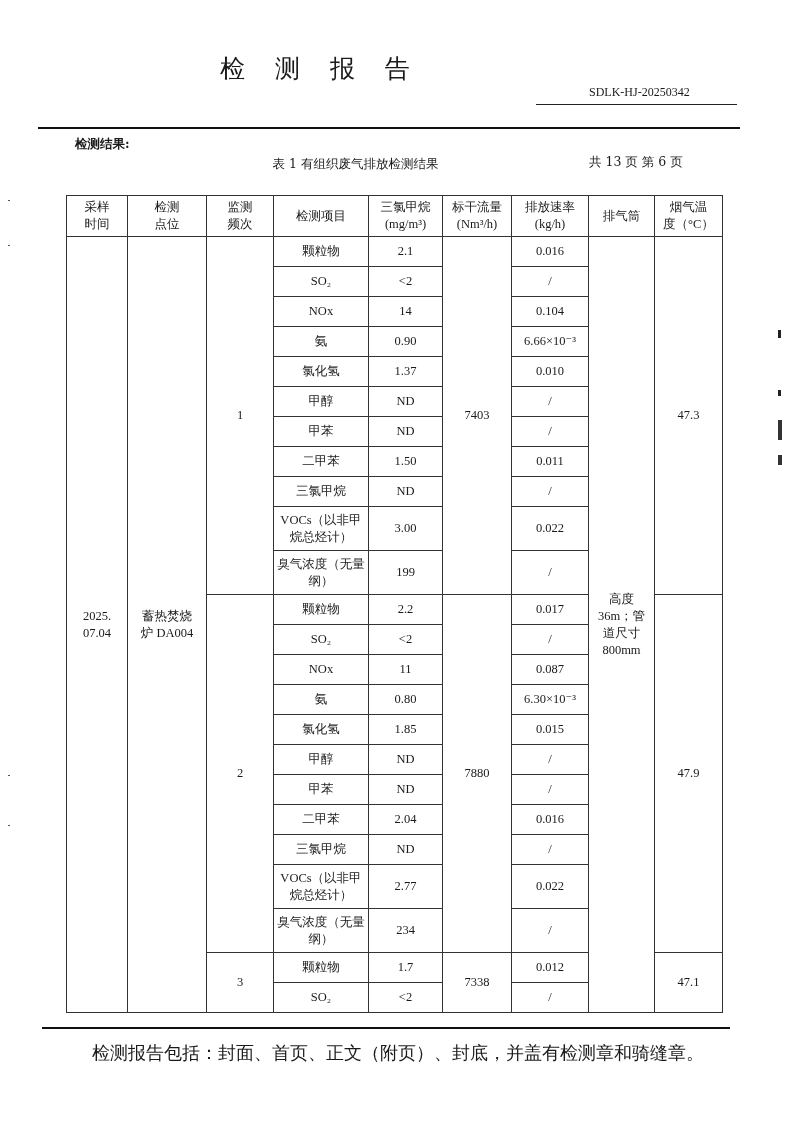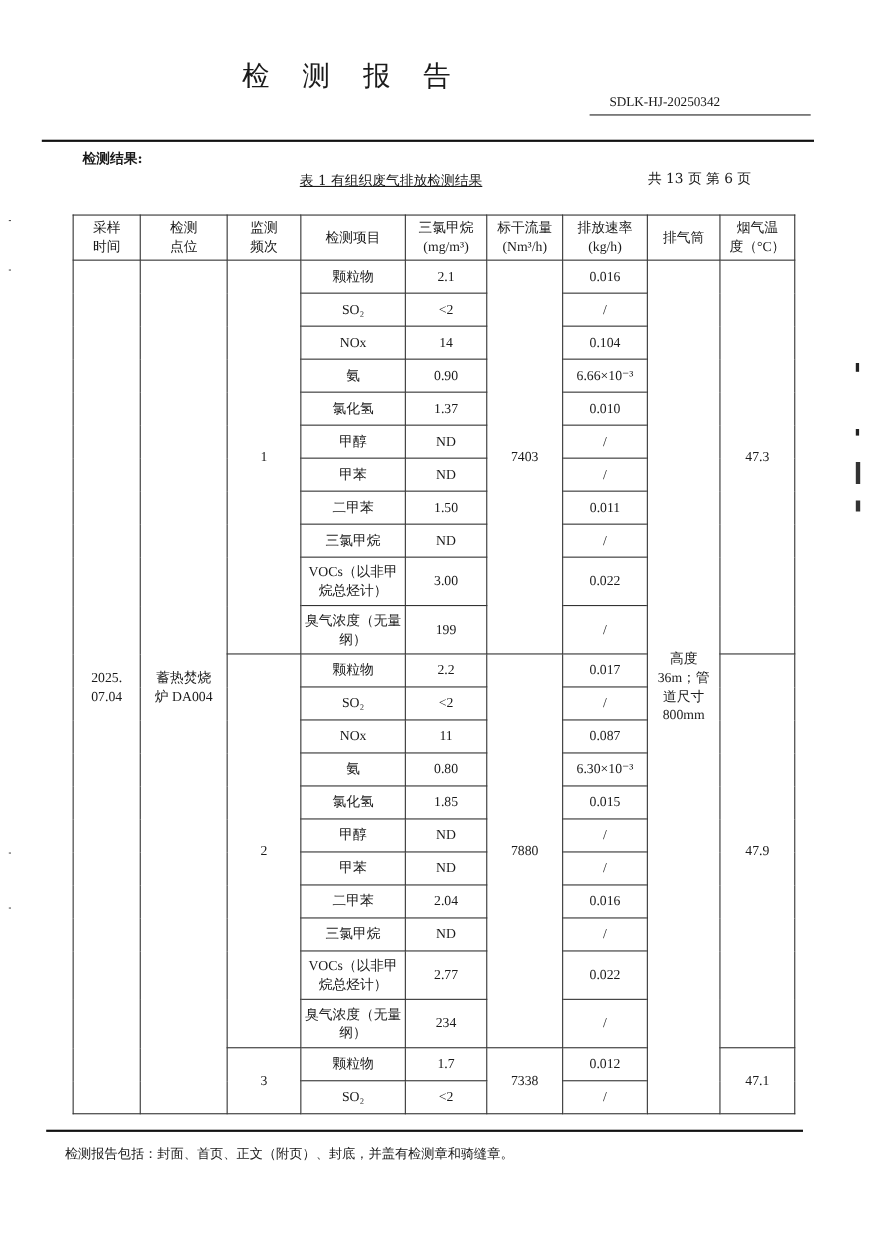--- a/index.html
+++ b/index.html
@@ -1,34 +1,34 @@
 <!DOCTYPE html>
 <html><head>
 <meta charset="utf-8">
 <style>
   html, body { margin: 0; padding: 0; background: #ffffff; }
   body { width: 795px; height: 1123px; position: relative; overflow: hidden;
          font-family: "DejaVu Serif", "Liberation Serif", serif; color: #1a1a1a; }
   .title { position: absolute; left: 196px; top: 52px; font-size: 25px; letter-spacing: 11px; font-weight: normal; margin-left: 24px; }
-  .report-no { position: absolute; left: 554px; top: 85px; font-size: 12px; font-family: "Liberation Serif", serif; }
+  .report-no { position: absolute; left: 589px; top: 85px; font-size: 12px; font-family: "Liberation Serif", serif; }
   .line-short { position: absolute; left: 536px; top: 104px; width: 201px; height: 1px; background: #222; }
   .page-info { position: absolute; left: 589px; top: 109px; font-size: 12.5px; margin-top: 45px; }
   .line-long { position: absolute; left: 38px; top: 127px; width: 702px; height: 2px; background: #111; }
   .section-label { position: absolute; left: 75px; top: 136px; font-size: 12.5px; font-weight: bold; }
-  .table-caption { position: absolute; left: 0; width: 711px; text-align: center; top: 156px; font-size: 12.5px; text-decoration: underline; }
+  .table-caption { position: absolute; left: 0; width: 711px; text-align: center; top: 156px; font-size: 12.5px; }
   table.results { position: absolute; left: 66px; top: 195px; border-collapse: collapse; table-layout: fixed;
                   font-family: "Liberation Serif", "DejaVu Serif", serif; font-size: 12.5px; }
   table.results th, table.results td { border: 1px solid #333; text-align: center; vertical-align: middle; padding: 0 2px; line-height: 17px; }
   table.results th { font-weight: normal; height: 40px; }
   table.results th .unit { font-weight: normal; }
   table.results td.item { line-height: 17px; }
   tr.r1 td { height: 29px; }
   tr.r2 td { height: 43px; }
   .line-bottom { position: absolute; left: 42px; top: 1027px; width: 688px; height: 2px; background: #111; }
-  .footer-note { position: absolute; left: 59px; top: 1041px; font-size: 12px; }
+  .footer-note { position: absolute; left: 92px; top: 1041px; font-size: 18px; }
   .dot { position: absolute; width: 2px; height: 1px; background: #555; }
 </style>
 </head>
 <body>
 
 <div class="title">检 测 报 告</div>
 <div class="report-no">SDLK-HJ-20250342</div>
 <div class="line-short"></div>
 <div class="page-info">共 13 页   第 6 页</div>
 <div class="line-long"></div>

